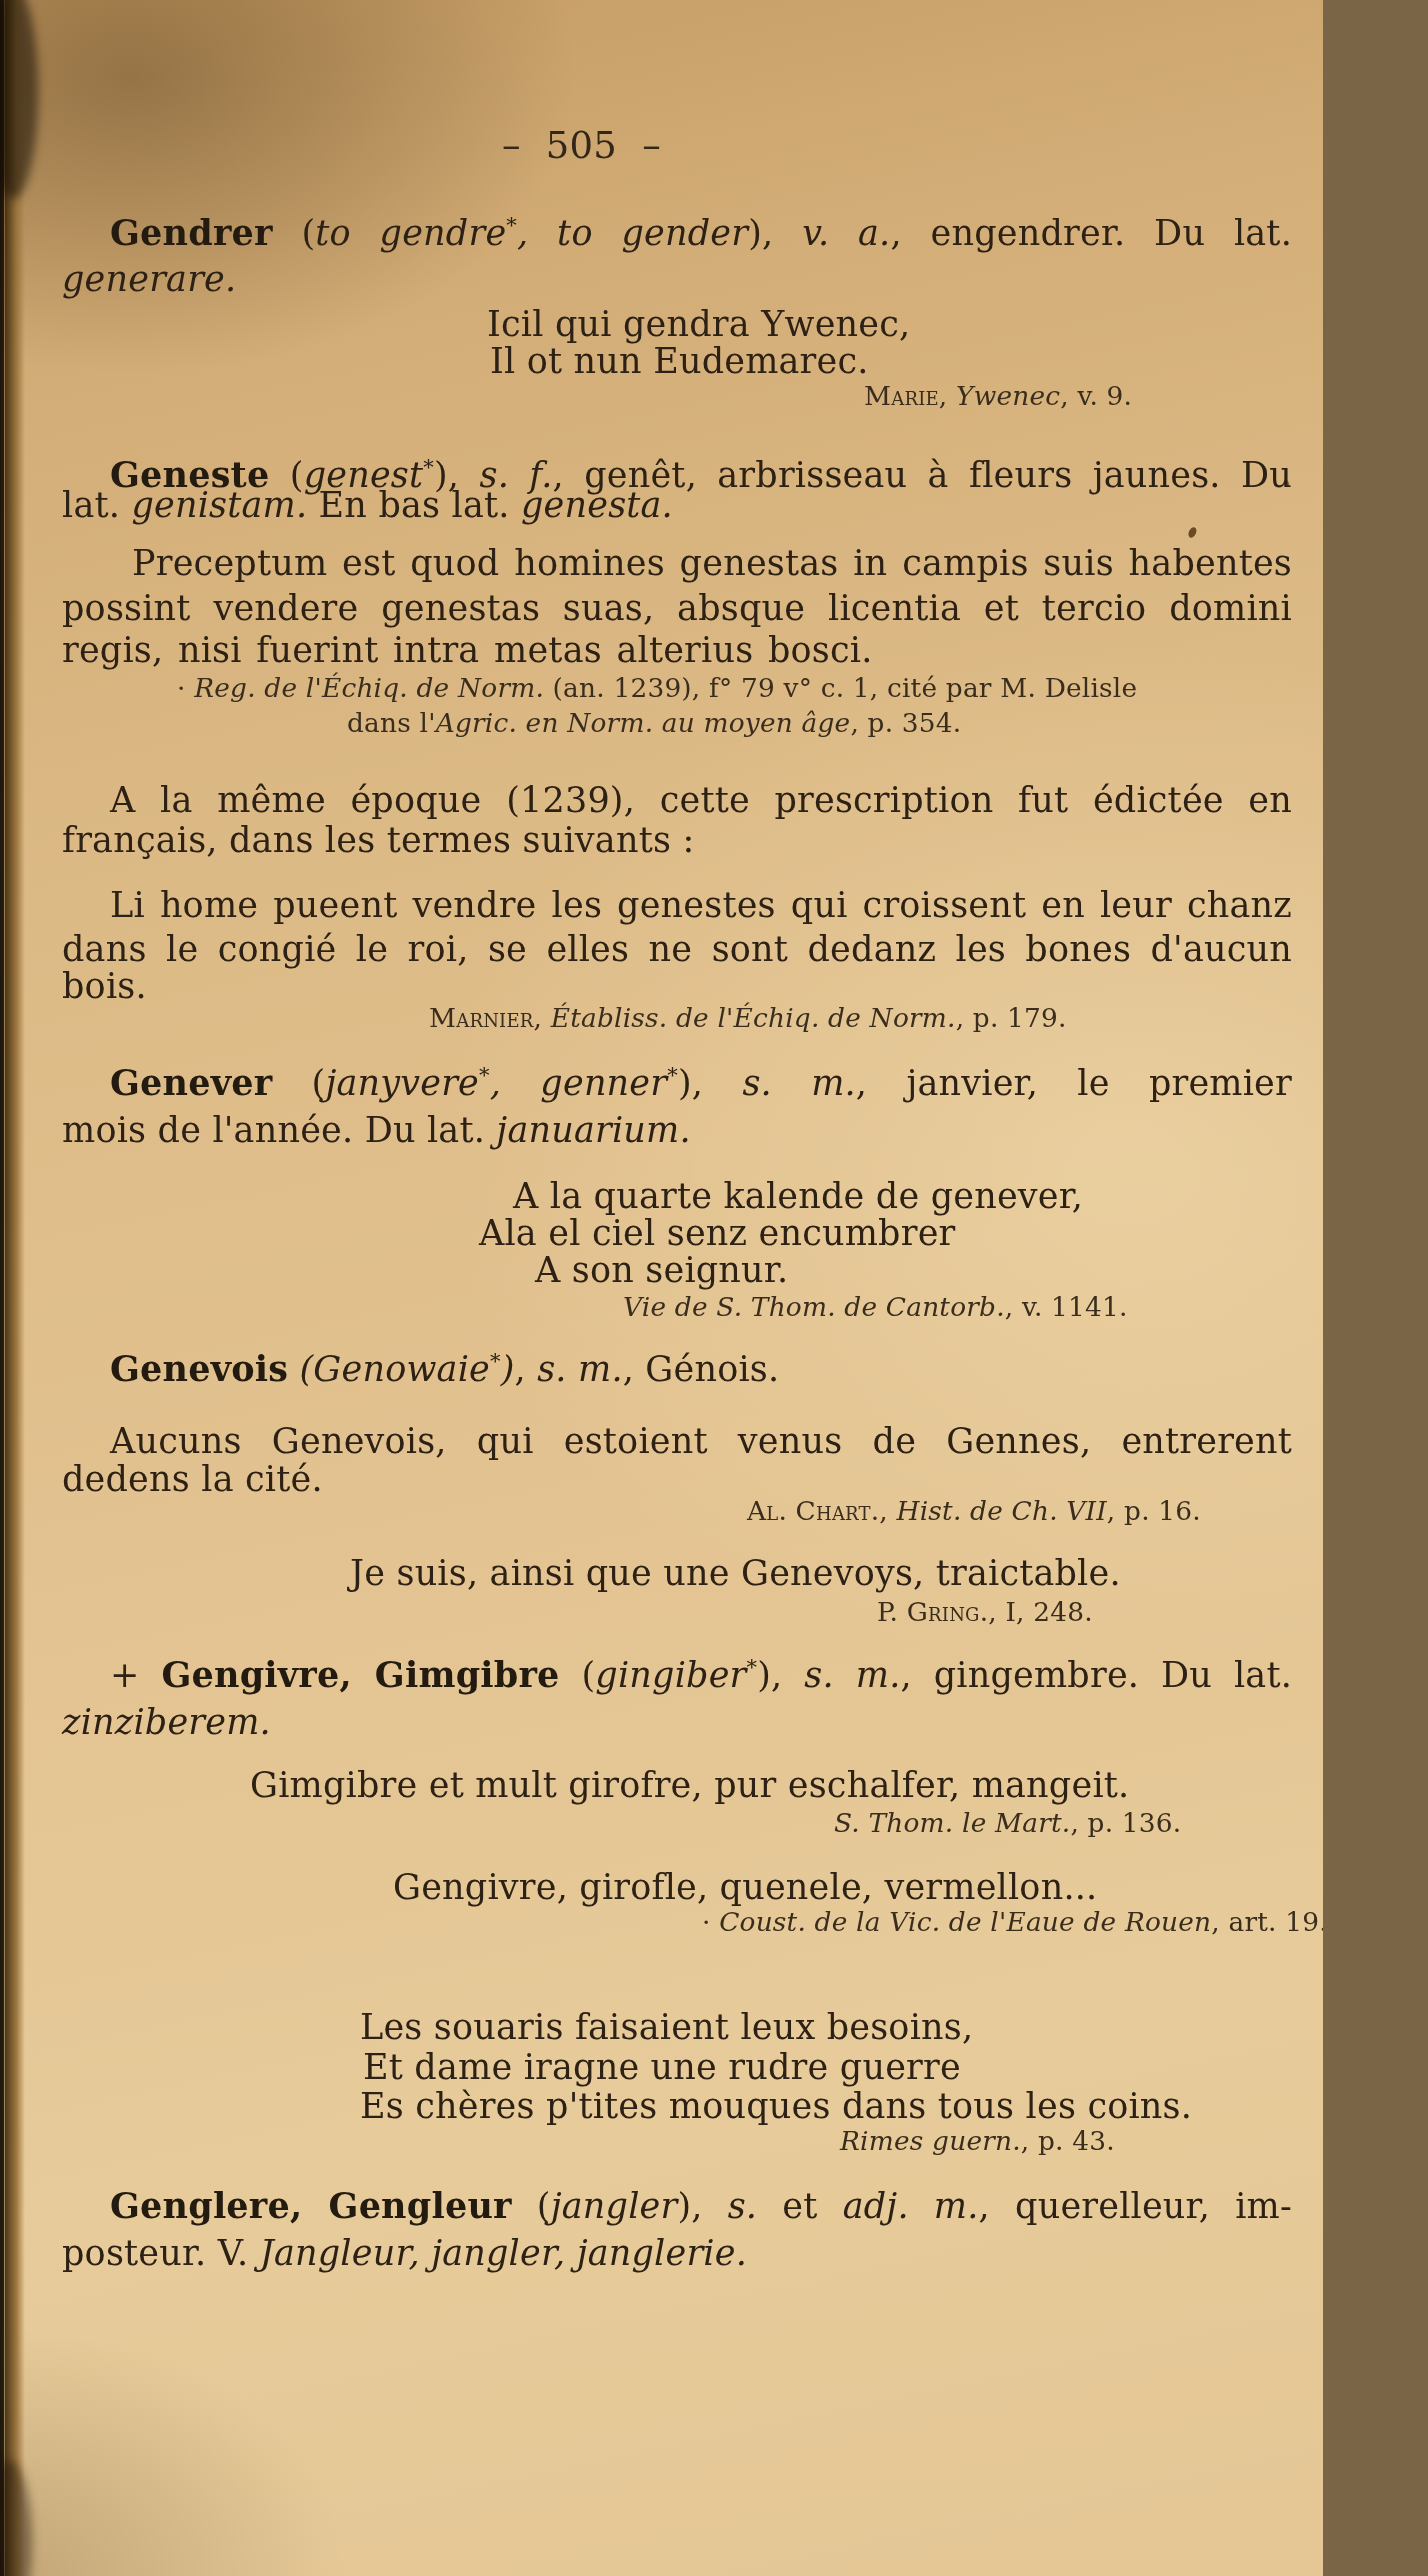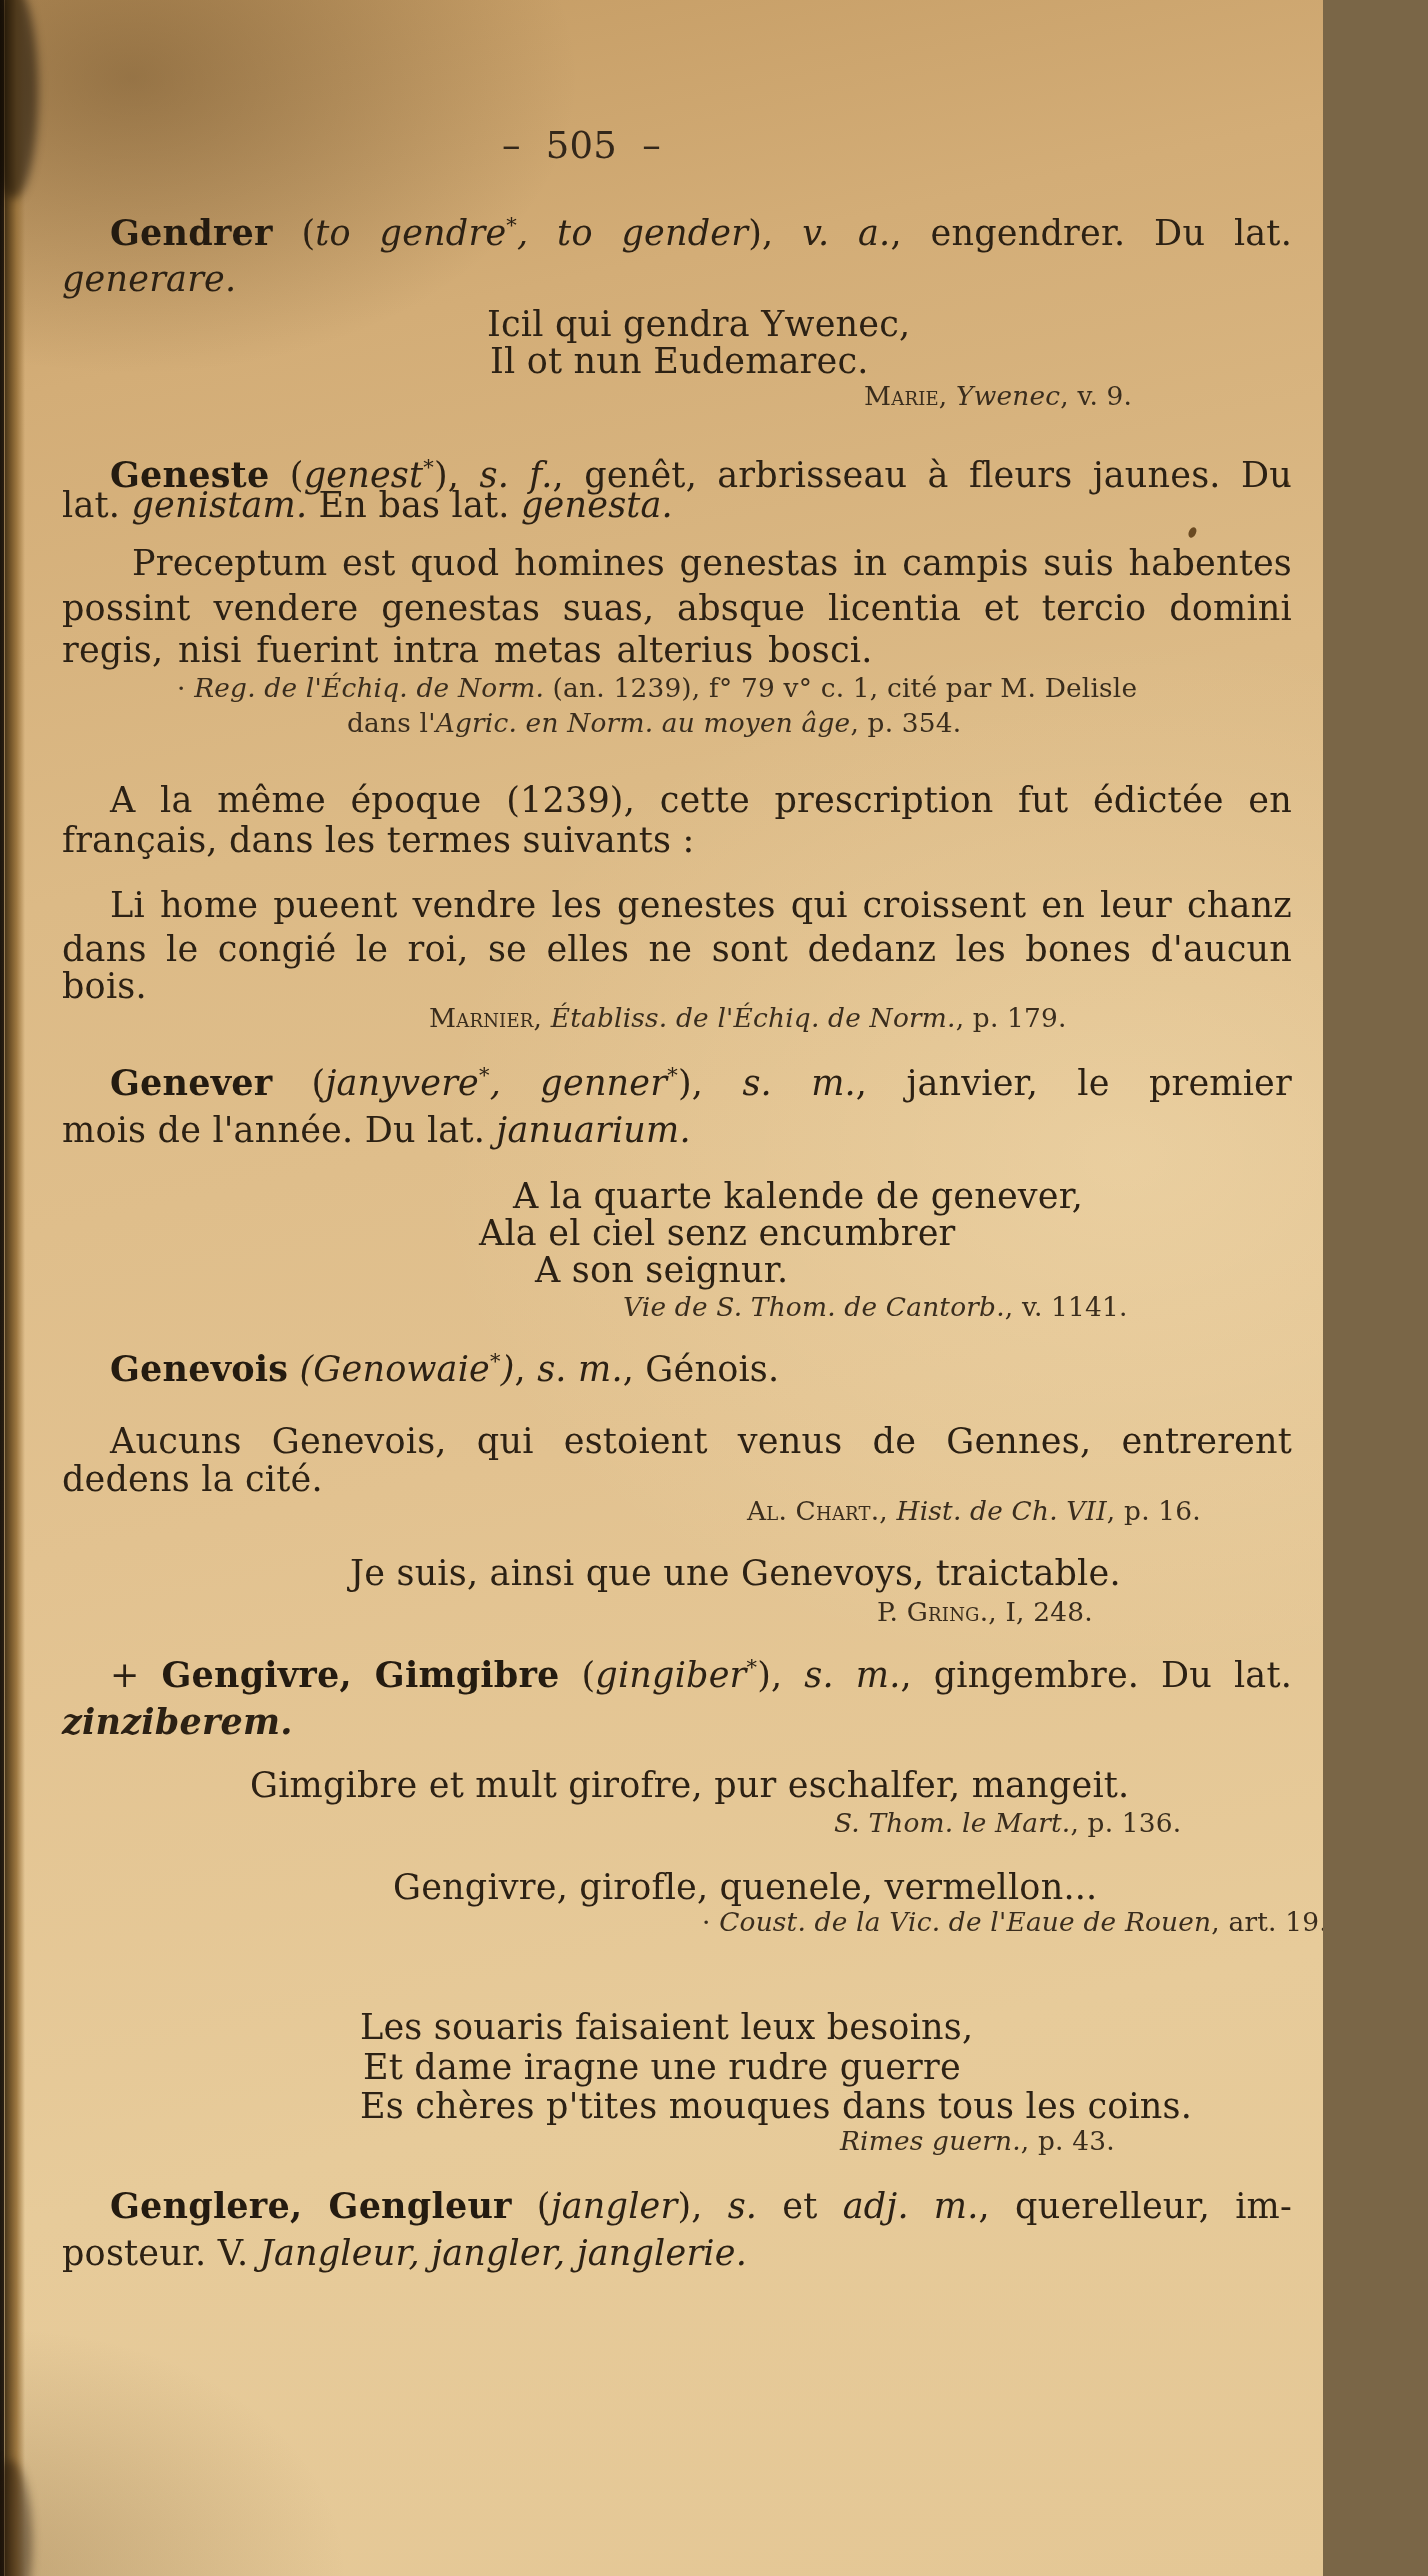--- a/index.html
+++ b/index.html
@@ -86,21 +86,21 @@
   <div class="ln cite" style="top:1292px;left:623px;"><span class="seg-i">Vie de S. Thom. de Cantorb.</span><span class="seg-r">, v. 1141.</span></div>
 
   <div class="ln" style="top:1349px;left:110px;"><span class="seg-b">Genevois</span><span class="seg-r"> </span><span class="seg-i">(Genowaie</span><span class="seg-sup">*</span><span class="seg-i">)</span><span class="seg-r">, </span><span class="seg-i">s. m.</span><span class="seg-r">, Génois.</span></div>
   <div class="ln just ind" style="top:1421px;"><span class="seg-r">Aucuns Genevois, qui estoient venus de Gennes, entrerent</span></div>
   <div class="ln" style="top:1459px;"><span class="seg-r">dedens la cité.</span></div>
   <div class="ln cite" style="top:1496px;left:747px;"><span class="seg-sc">Al. Chart.</span><span class="seg-r">, </span><span class="seg-i">Hist. de Ch. VII</span><span class="seg-r">, p. 16.</span></div>
   <div class="ln" style="top:1553px;left:350px;"><span class="seg-r">Je suis, ainsi que une Genevoys, traictable.</span></div>
   <div class="ln cite" style="top:1597px;left:877px;"><span class="seg-r">P. </span><span class="seg-sc">Gring.</span><span class="seg-r">, I, 248.</span></div>
 
   <div class="ln just ind" style="top:1655px;"><span class="seg-r">+ </span><span class="seg-b">Gengivre, Gimgibre</span><span class="seg-r"> (</span><span class="seg-i">gingiber</span><span class="seg-sup">*</span><span class="seg-r">), </span><span class="seg-i">s. m.</span><span class="seg-r">, gingembre. Du lat.</span></div>
-  <div class="ln" style="top:1702px;font-weight:bold;"><span class="seg-i">zinziberem.</span></div>
+  <div class="ln" style="top:1702px;"><span class="seg-i">zinziberem.</span></div>
   <div class="ln" style="top:1765px;left:250px;"><span class="seg-r">Gimgibre et mult girofre, pur eschalfer, mangeit.</span></div>
   <div class="ln cite" style="top:1808px;left:834px;"><span class="seg-i">S. Thom. le Mart.</span><span class="seg-r">, p. 136.</span></div>
   <div class="ln" style="top:1867px;left:393px;"><span class="seg-r">Gengivre, girofle, quenele, vermellon...</span></div>
   <div class="ln cite" style="top:1907px;left:702px;"><span class="seg-r">· </span><span class="seg-i">Coust. de la Vic. de l'Eaue de Rouen</span><span class="seg-r">, art. 19.</span></div>
   <div class="ln" style="top:2007px;left:360px;"><span class="seg-r">Les souaris faisaient leux besoins,</span></div>
   <div class="ln" style="top:2047px;left:363px;"><span class="seg-r">Et dame iragne une rudre guerre</span></div>
   <div class="ln" style="top:2086px;left:360px;"><span class="seg-r">Es chères p'tites mouques dans tous les coins.</span></div>
   <div class="ln cite" style="top:2126px;left:840px;"><span class="seg-i">Rimes guern.</span><span class="seg-r">, p. 43.</span></div>
 
   <div class="ln just ind" style="top:2186px;"><span class="seg-b">Genglere, Gengleur</span><span class="seg-r"> (</span><span class="seg-i">jangler</span><span class="seg-r">), </span><span class="seg-i">s.</span><span class="seg-r"> et </span><span class="seg-i">adj. m.</span><span class="seg-r">, querelleur, im-</span></div>

